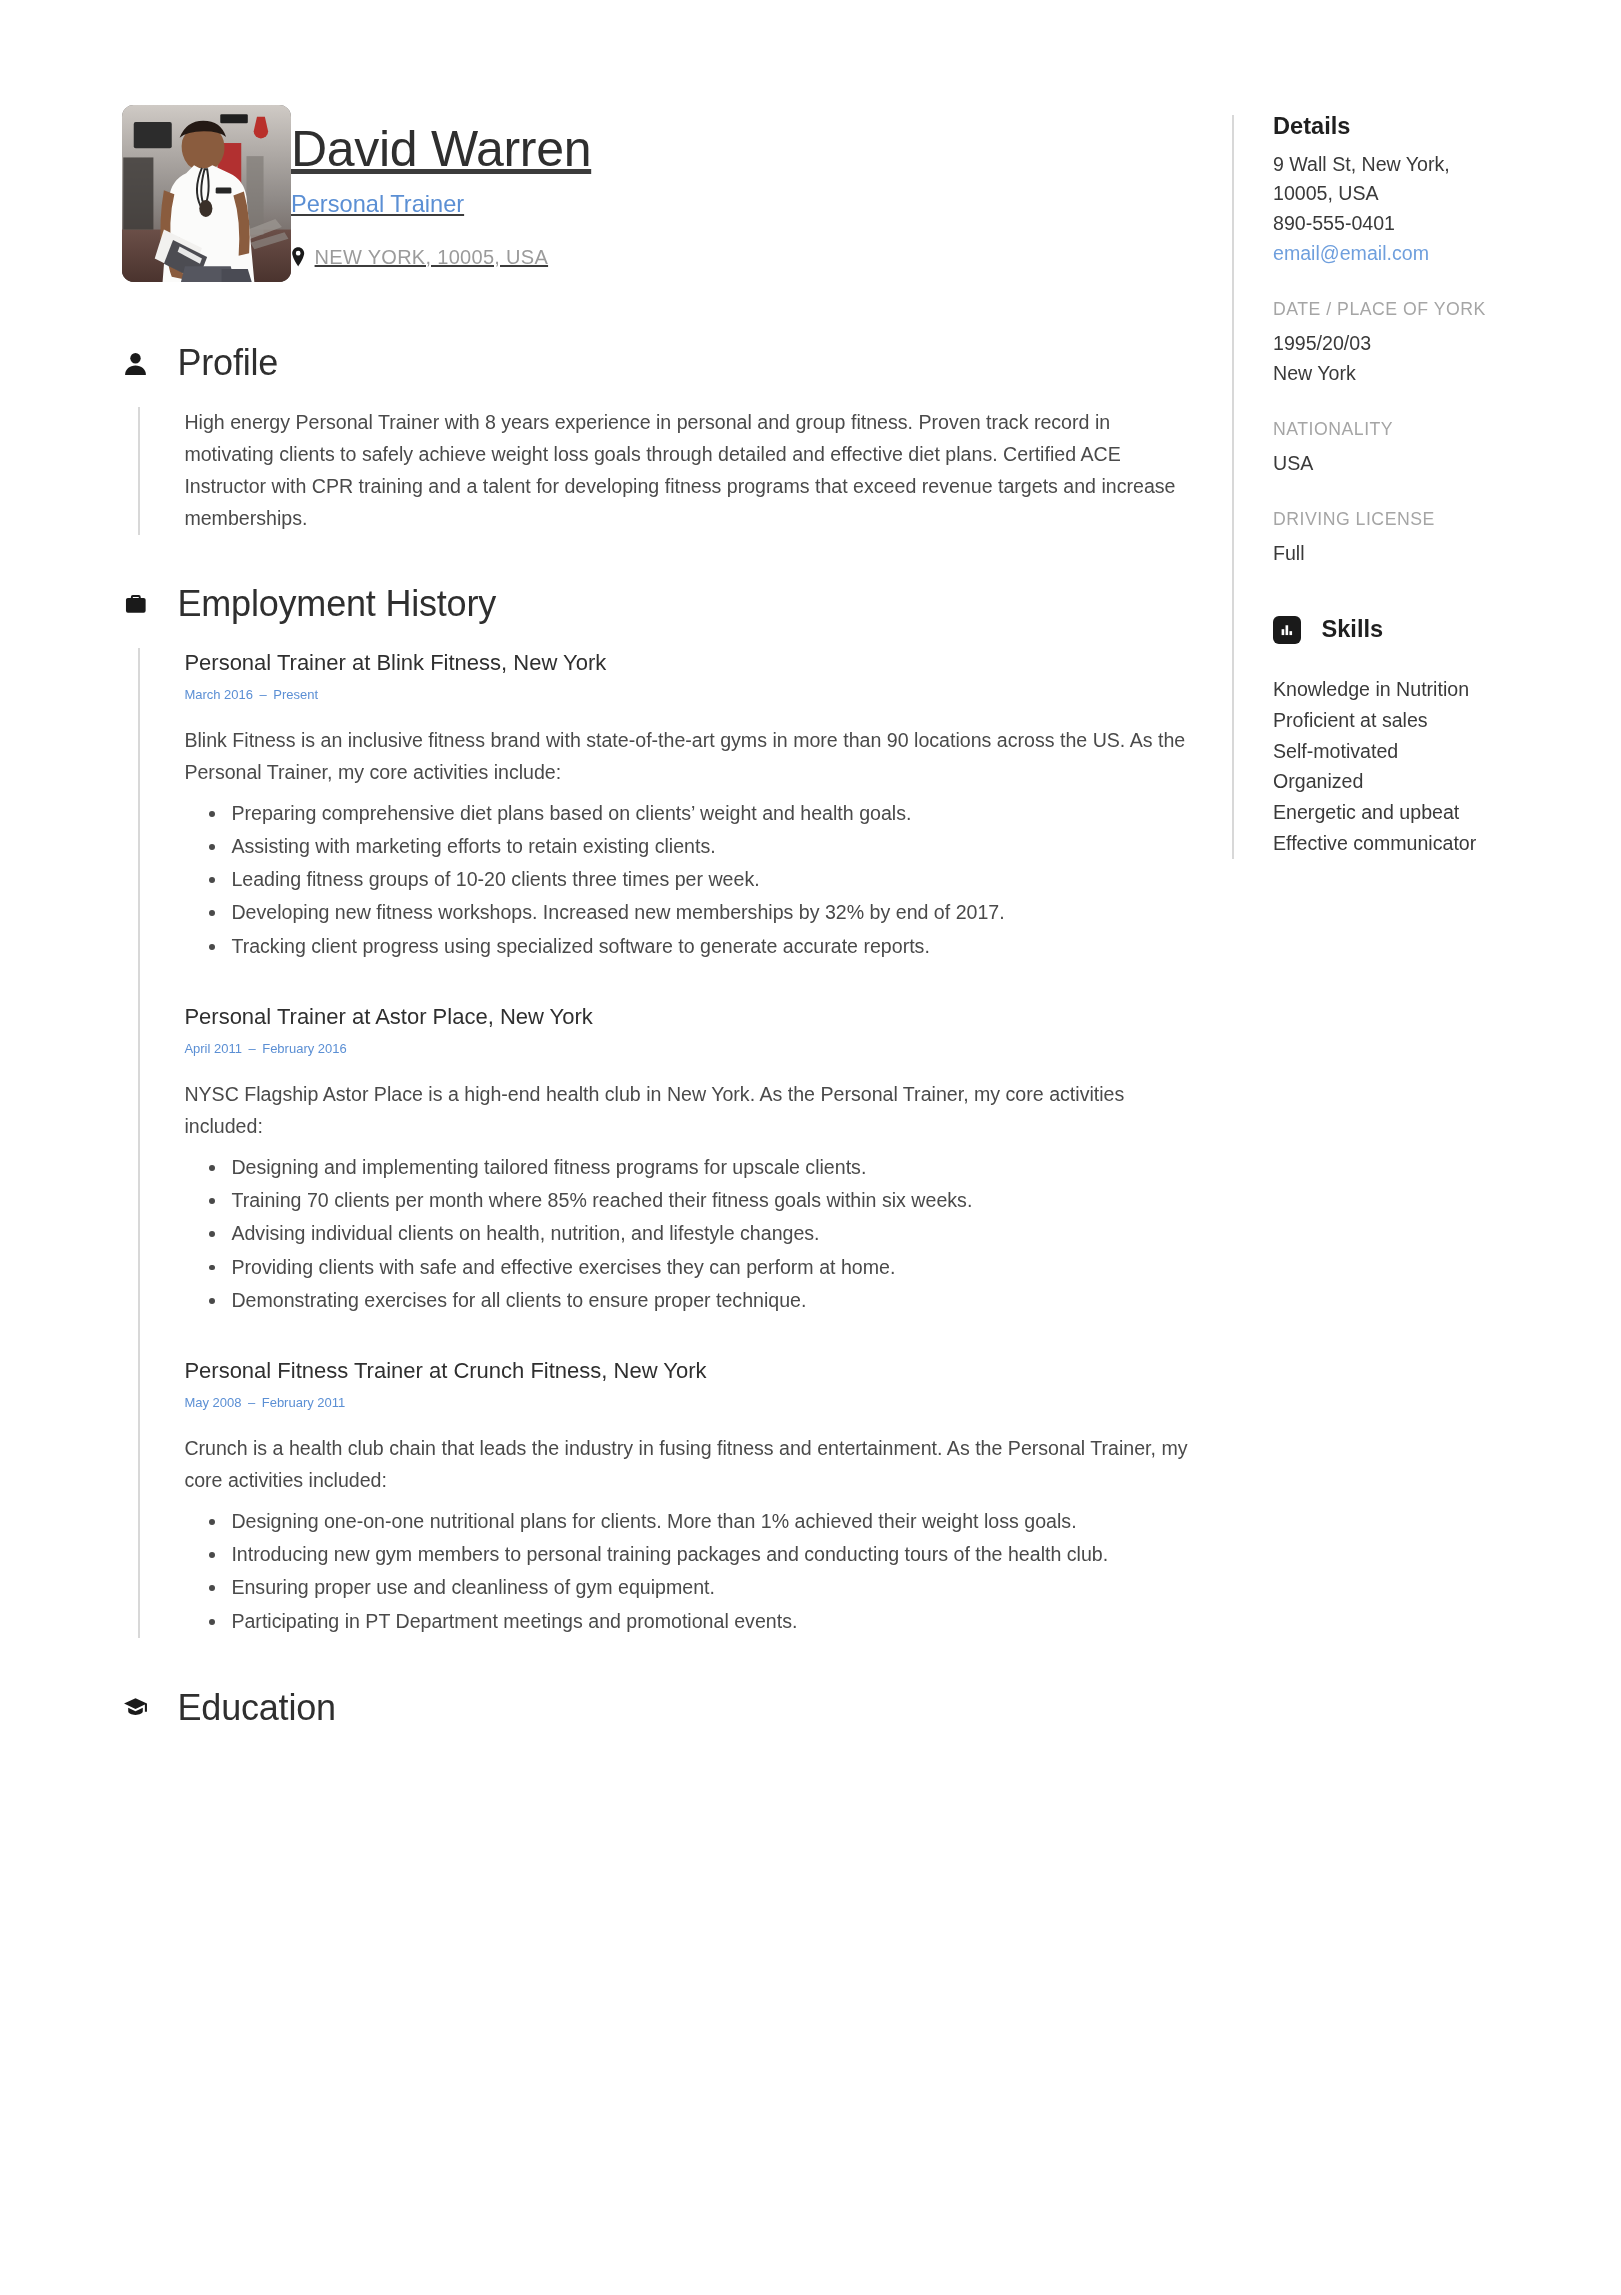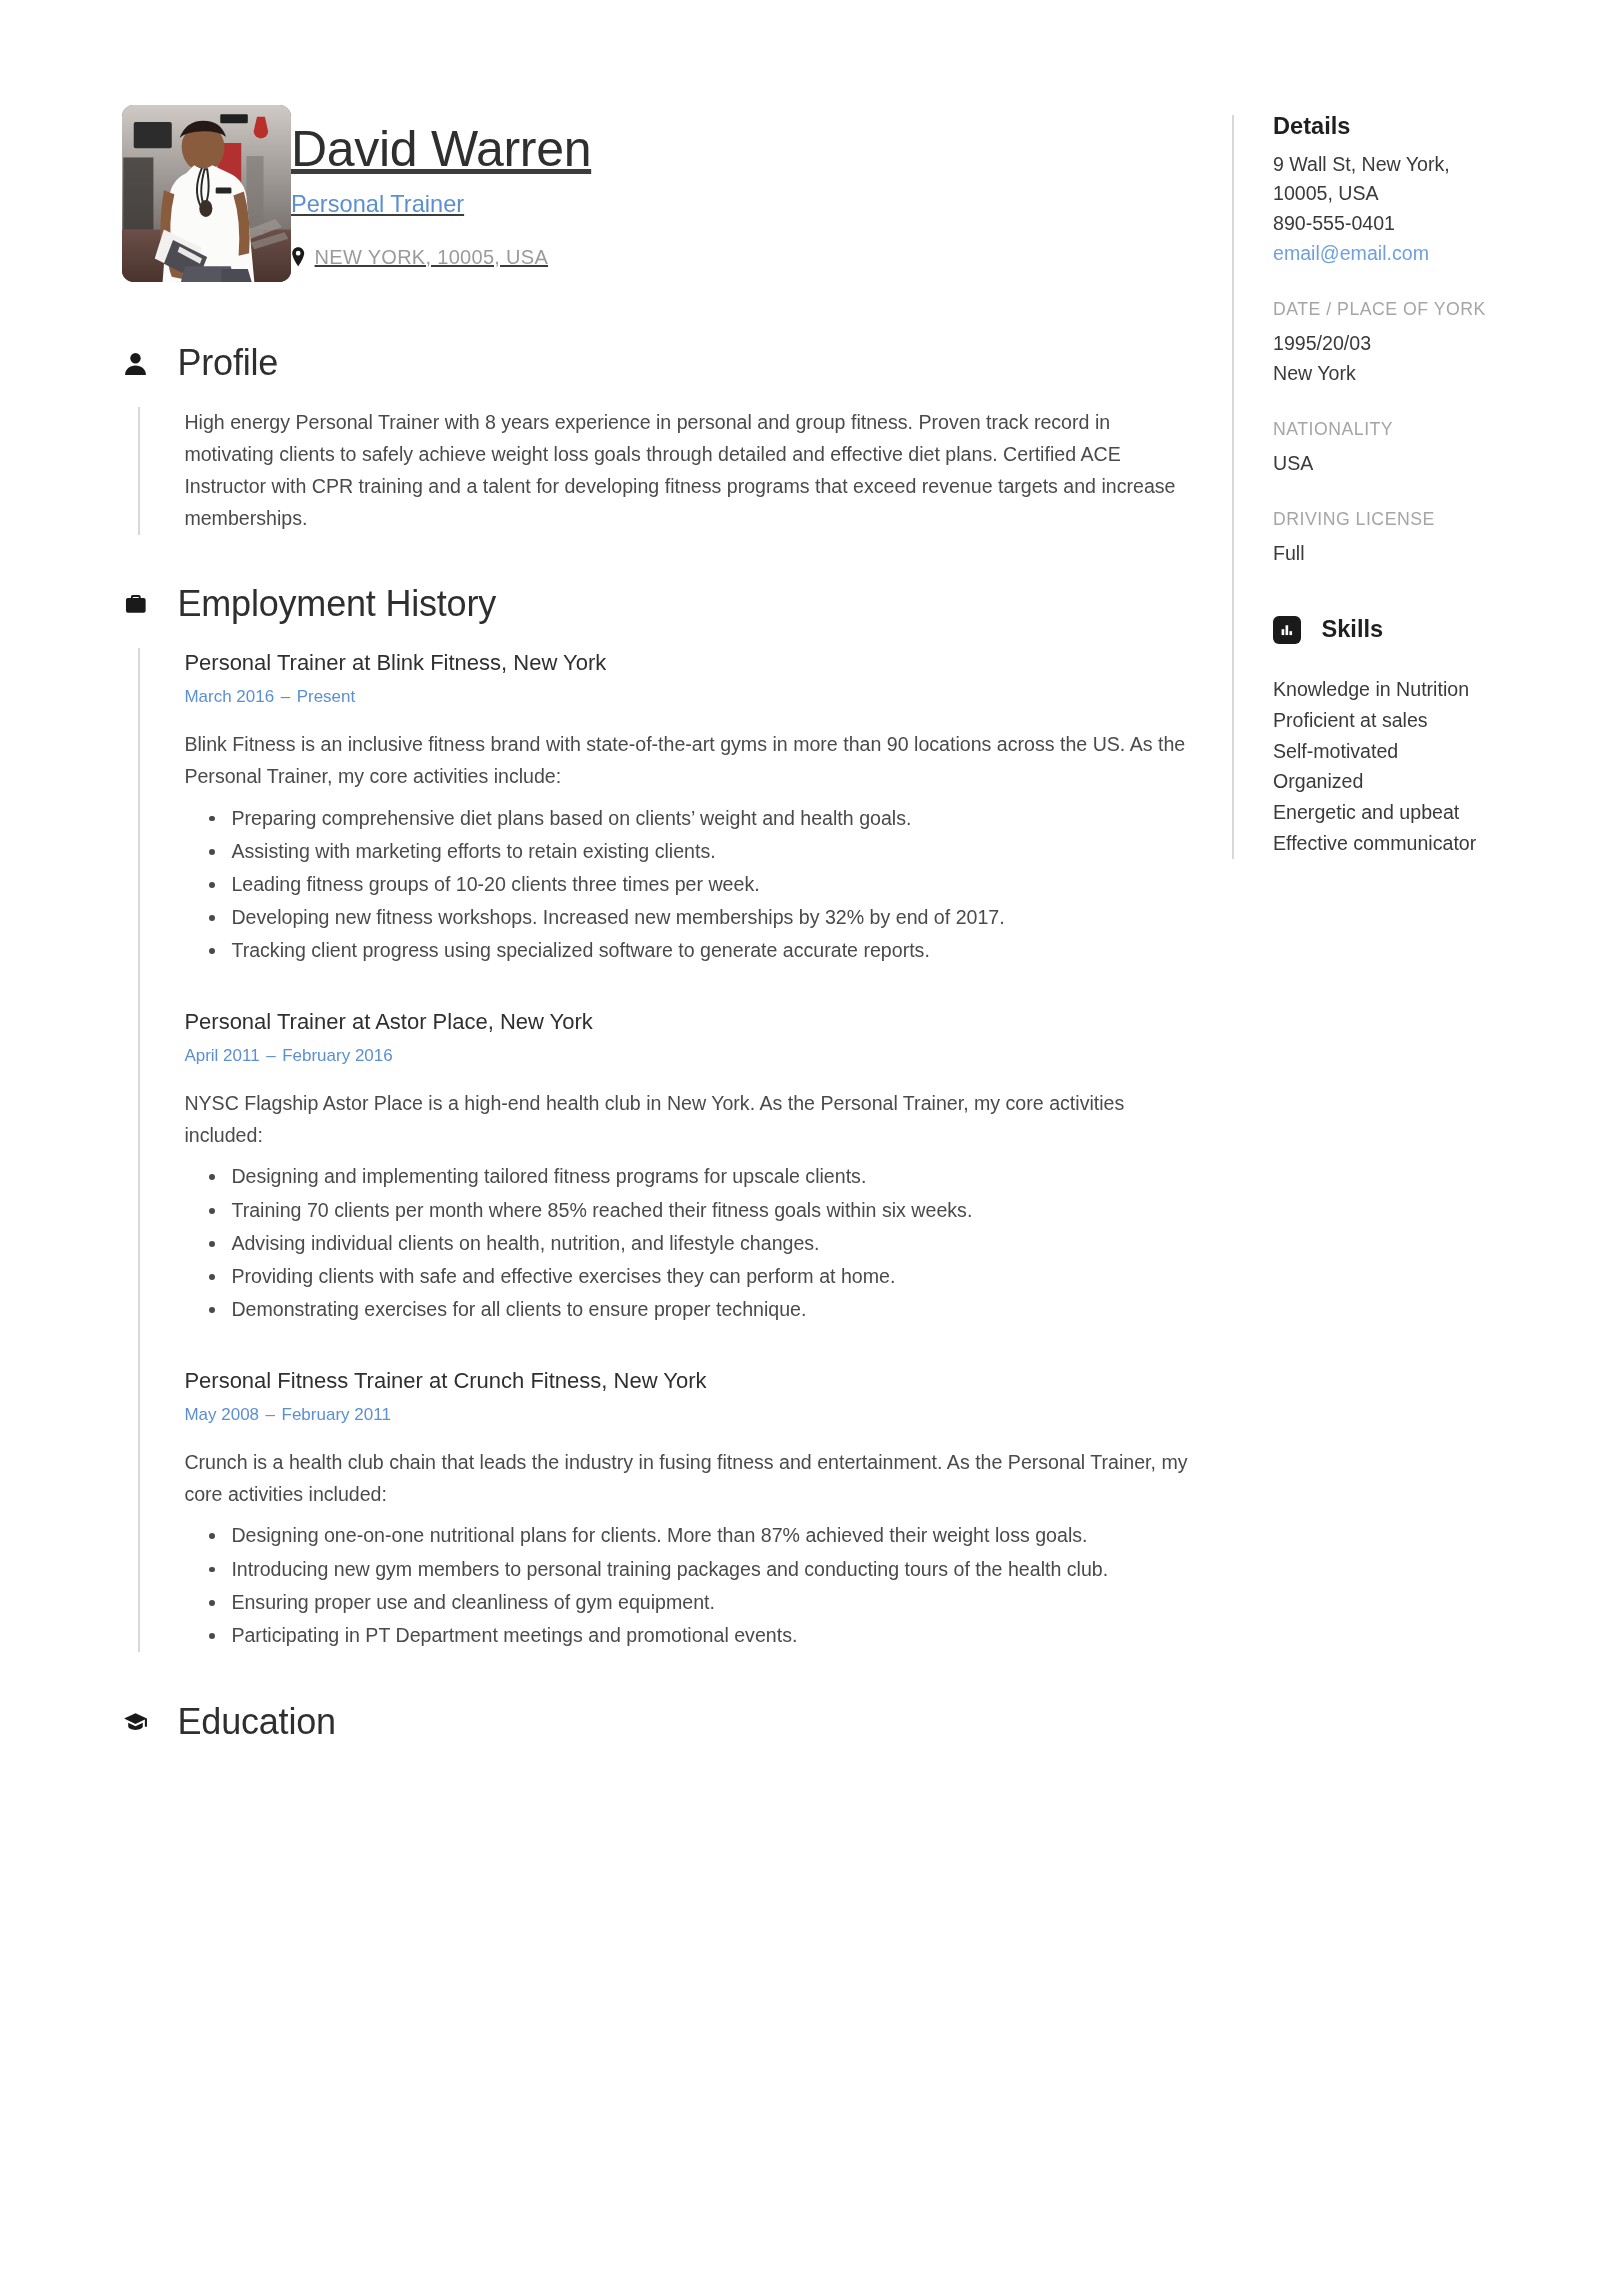--- a/index.html
+++ b/index.html
@@ -120,21 +120,21 @@
   
   .job { padding-top: 1.3px; }
   .job-heading {
     font-size: 22px;
     color: #2f2f2f;
     font-weight: 400;
     margin: 0 0 10.5px 0;
     line-height: 1.25;
   }
   .job-dates {
-    font-size: 17px;
+    font-size: 13px;
     color: #5b8fd4;
     margin: 0 0 22px 0;
     line-height: 1.2;
   }
   .job-dates .sep { padding: 0 6.5px; }
   .job-desc {
     font-size: 19.6px;
     line-height: 1.63;
     color: #4a4a4a;
     margin: 0 0 9.2px 0;
@@ -346,21 +346,21 @@
 
       <div class="gap-md"></div>
 
       <div class="job">
         <div class="job-heading">Personal Fitness Trainer at Crunch Fitness, New York</div>
         <div class="job-dates">
           <span>May 2008</span><span class="sep">–</span><span>February 2011</span>
         </div>
         <p class="job-desc">Crunch is a health club chain that leads the industry in fusing fitness and entertainment. As the Personal Trainer, my core activities included:</p>
         <ul class="bullets">
-          <li>Designing one-on-one nutritional plans for clients. More than 87% achieved their weight loss goals.</li>
+          <li>Designing one-on-one nutritional plans for clients. More than 1% achieved their weight loss goals.</li>
           <li>Introducing new gym members to personal training packages and conducting tours of the health club.</li>
           <li>Ensuring proper use and cleanliness of gym equipment.</li>
           <li>Participating in PT Department meetings and promotional events.</li>
         </ul>
       </div>
     </div>
 
     <div class="gap-lg"></div>
 
     <div class="section-head">

